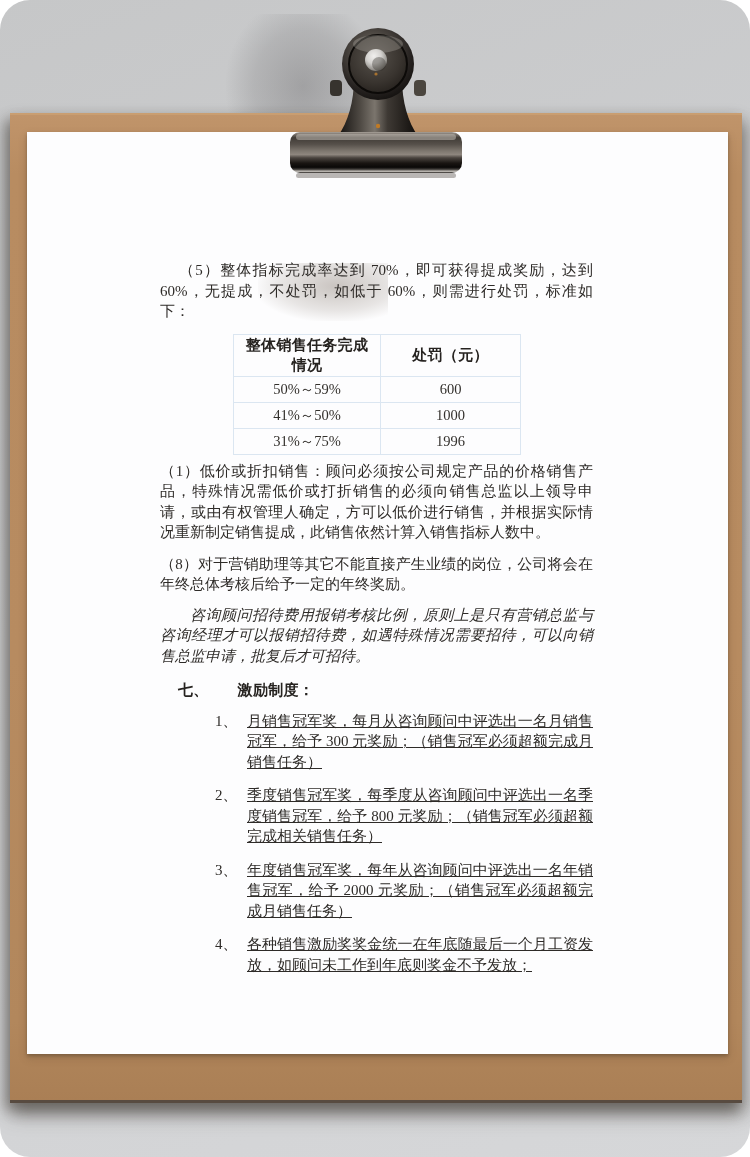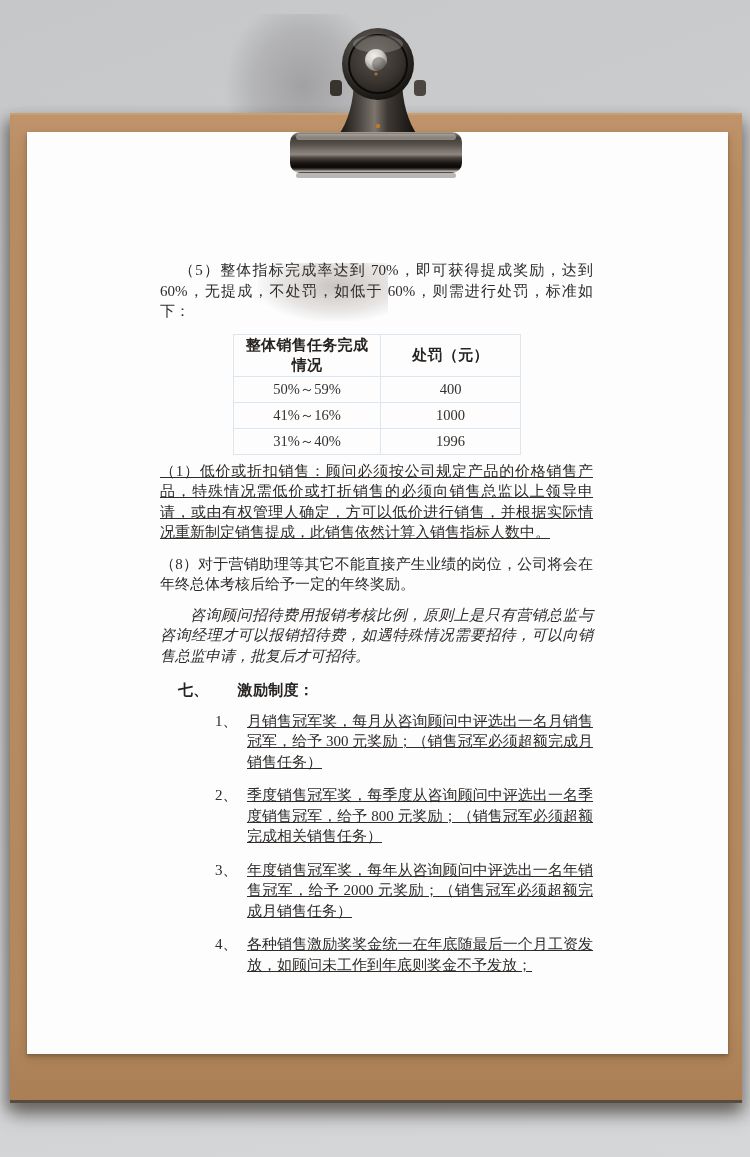--- a/index.html
+++ b/index.html
@@ -4,20 +4,21 @@
 <style>
   * { margin:0; padding:0; box-sizing:border-box; }
   html,body { width:750px; height:1157px; }
   body {
     font-family:"Liberation Serif","DejaVu Serif",serif;
     overflow:hidden;
   }
   .scene {
     position:relative; width:750px; height:1157px;
     background:linear-gradient(160deg,#c6c7c8 0%, #cecfd1 45%, #d6d7d9 100%);
+    border-radius:30px;
   }
   .board {
     position:absolute; left:10px; top:113px; width:732px; height:990px;
     background:linear-gradient(180deg,#c0946a 0%, #b88c61 6%, #b78b60 55%, #b2875c 92%, #aa7f55 100%);
     border-top:2px solid #c99e71;
     border-bottom:3px solid #584b40;
     box-shadow:-5px 7px 12px rgba(74,68,62,0.45),
                 5px 9px 14px rgba(74,68,62,0.30),
                 0 12px 18px rgba(74,68,62,0.40);
   }
@@ -87,35 +88,35 @@
         <p class="p indent-sm">（5）整体指标完成率达到 70%，即可获得提成奖励，达到 60%，无提成，不处罚，如低于 60%，则需进行处罚，标准如下：</p>
 
         <table class="penalty-table">
           <tbody>
             <tr class="head">
               <td class="col-range h">整体销售任务完成情况</td>
               <td class="col-penalty h">处罚（元）</td>
             </tr>
             <tr class="row">
               <td>50%～59%</td>
-              <td>400</td>
+              <td>600</td>
             </tr>
             <tr class="row">
-              <td>41%～16%</td>
+              <td>41%～50%</td>
               <td>1000</td>
             </tr>
             <tr class="row">
-              <td>31%～40%</td>
+              <td>31%～75%</td>
               <td>1996</td>
             </tr>
           </tbody>
         </table>
 
 
-        <p class="p" style="margin-bottom:11px;text-decoration:underline;">（1）低价或折扣销售：顾问必须按公司规定产品的价格销售产品，特殊情况需低价或打折销售的必须向销售总监以上领导申请，或由有权管理人确定，方可以低价进行销售，并根据实际情况重新制定销售提成，此销售依然计算入销售指标人数中。</p>
+        <p class="p" style="margin-bottom:11px;">（1）低价或折扣销售：顾问必须按公司规定产品的价格销售产品，特殊情况需低价或打折销售的必须向销售总监以上领导申请，或由有权管理人确定，方可以低价进行销售，并根据实际情况重新制定销售提成，此销售依然计算入销售指标人数中。</p>
 
         <p class="p" style="margin-bottom:10px;">（8）对于营销助理等其它不能直接产生业绩的岗位，公司将会在年终总体考核后给予一定的年终奖励。</p>
 
 
         <p class="p indent-2em" style="margin-bottom:8px;">咨询顾问招待费用报销考核比例，原则上是只有营销总监与咨询经理才可以报销招待费，如遇特殊情况需要招待，可以向销售总监申请，批复后才可招待。</p>
 
         <div class="h sec7">
           <span>七、</span><span class="sec7-title">激励制度：</span>
         </div>
 

